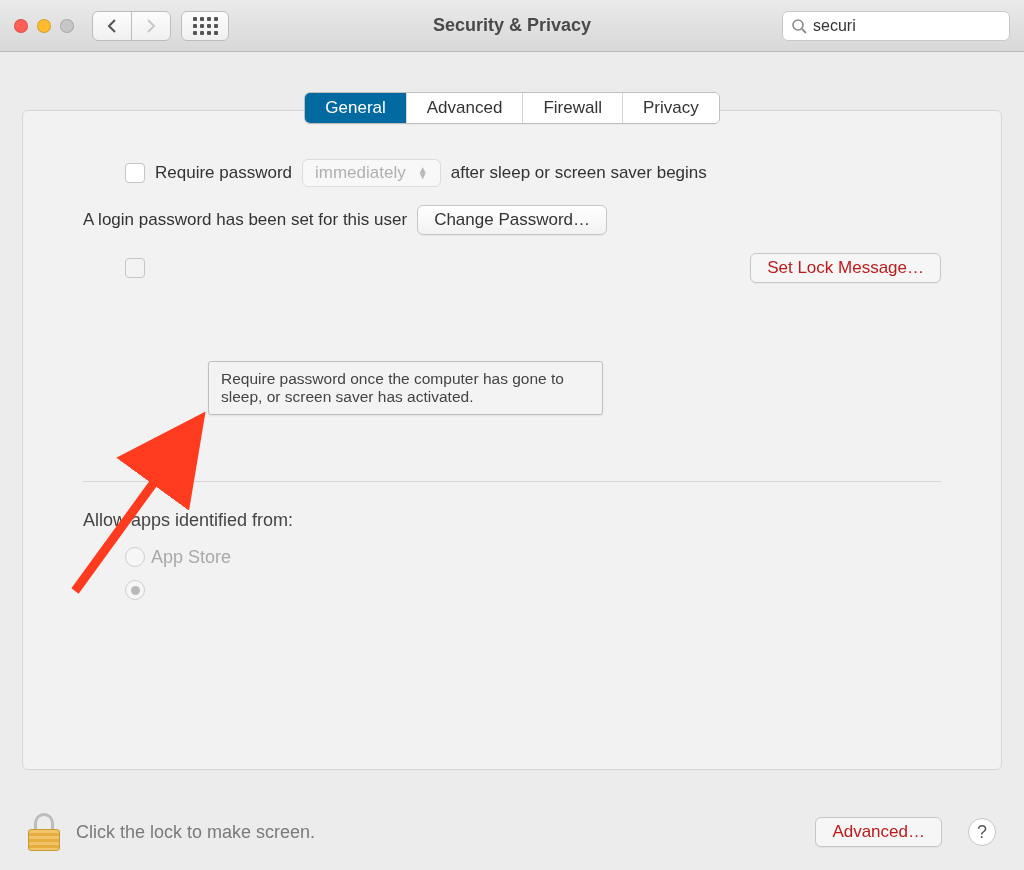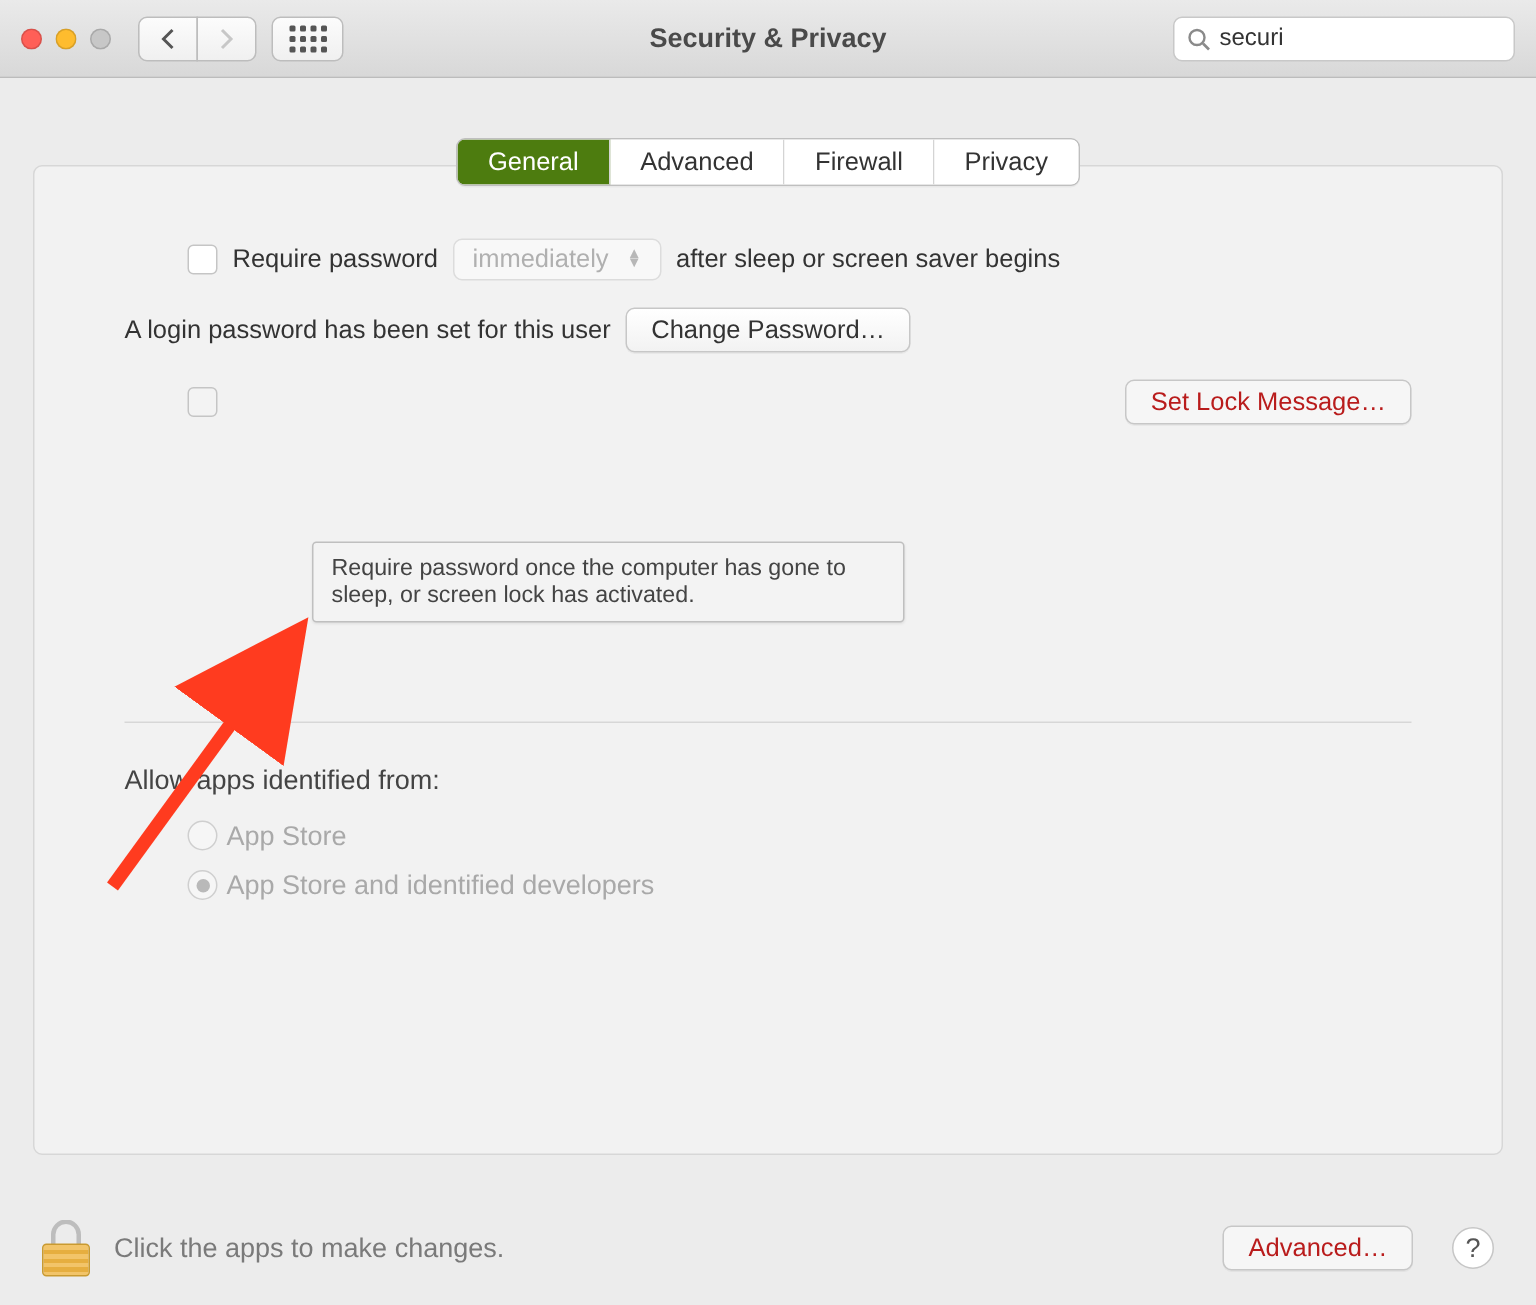--- a/index.html
+++ b/index.html
@@ -64,21 +64,21 @@
   }
   .tabs {
     display:flex; border:1px solid #bfbfbf; border-radius:6px; overflow:hidden;
     background:#fff; box-shadow:0 1px 0 rgba(0,0,0,.04);
   }
   .tab {
     padding:5px 20px; font-size:17px; border-right:1px solid #d4d4d4; background:#fff;
     color:#333;
   }
   .tab:last-child { border-right:none; }
-  .tab.active { background:#4d7c0f; color:#fff; }
+  .tab.active { background:#0369a1; color:#fff; }
   .panel {
     background:#f2f2f2; border:1px solid #d7d7d7; border-radius:6px;
     padding: 48px 60px 40px 60px; min-height:660px; position:relative;
   }
   .row { display:flex; align-items:center; flex-wrap:wrap; gap:10px; margin-bottom:18px; }
   .row.indent { padding-left:42px; }
   .btn {
     background:linear-gradient(#ffffff,#f2f2f2); border:1px solid #c7c7c7;
     border-radius:6px; padding:4px 16px; font-size:17px; color:#333;
     box-shadow:0 1px 0 rgba(0,0,0,.04);
@@ -221,21 +221,21 @@
       <button class="btn">Change Password…</button>
     </div>
 
     <div class="row indent">
       <div class="chk disabled"></div>
       <span class="hidden-under-tooltip">&nbsp;</span>
       <span style="flex:1"></span>
       <button class="btn disabled">Set Lock Message…</button>
     </div>
 
-    <div class="tooltip">Require password once the computer has gone to sleep, or screen lock has activated.</div>
+    <div class="tooltip">Require password once the computer has gone to sleep, or screen saver has activated.</div>
 
     <svg class="arrow" width="160" height="190">
       <defs>
         <marker id="ah" markerWidth="10" markerHeight="10" refX="8" refY="5" orient="auto">
           <path d="M0,0 L10,5 L0,10 Z" fill="#ff3b1f"></path>
         </marker>
       </defs>
       <line x1="10" y1="180" x2="130" y2="15" stroke="#ff3b1f" stroke-width="9" marker-end="url(#ah)"></line>
     </svg>
 
@@ -245,28 +245,27 @@
     <div class="section-title">Allow apps identified from:</div>
 
     <div class="radio-row">
       <div class="radio"></div>
       <span>App Store</span>
     </div>
     <div class="radio-row">
       <div class="radio">
           <div class="dot"></div>
         </div>
-      <span>App Store and identified developers</span>
     </div>
 
   </div>
 </div>
 
 <div class="footer">
   <div class="lock-icon">
     <div class="shackle"></div>
     <div class="body"></div>
   </div>
-  <div class="foot-text">Click the apps to make changes.</div>
+  <div class="foot-text">Click the lock to make screen.</div>
   <div style="flex:1"></div>
   <button class="btn disabled">Advanced…</button>
   <div class="help">?</div>
 </div>
 
 </body></html>

